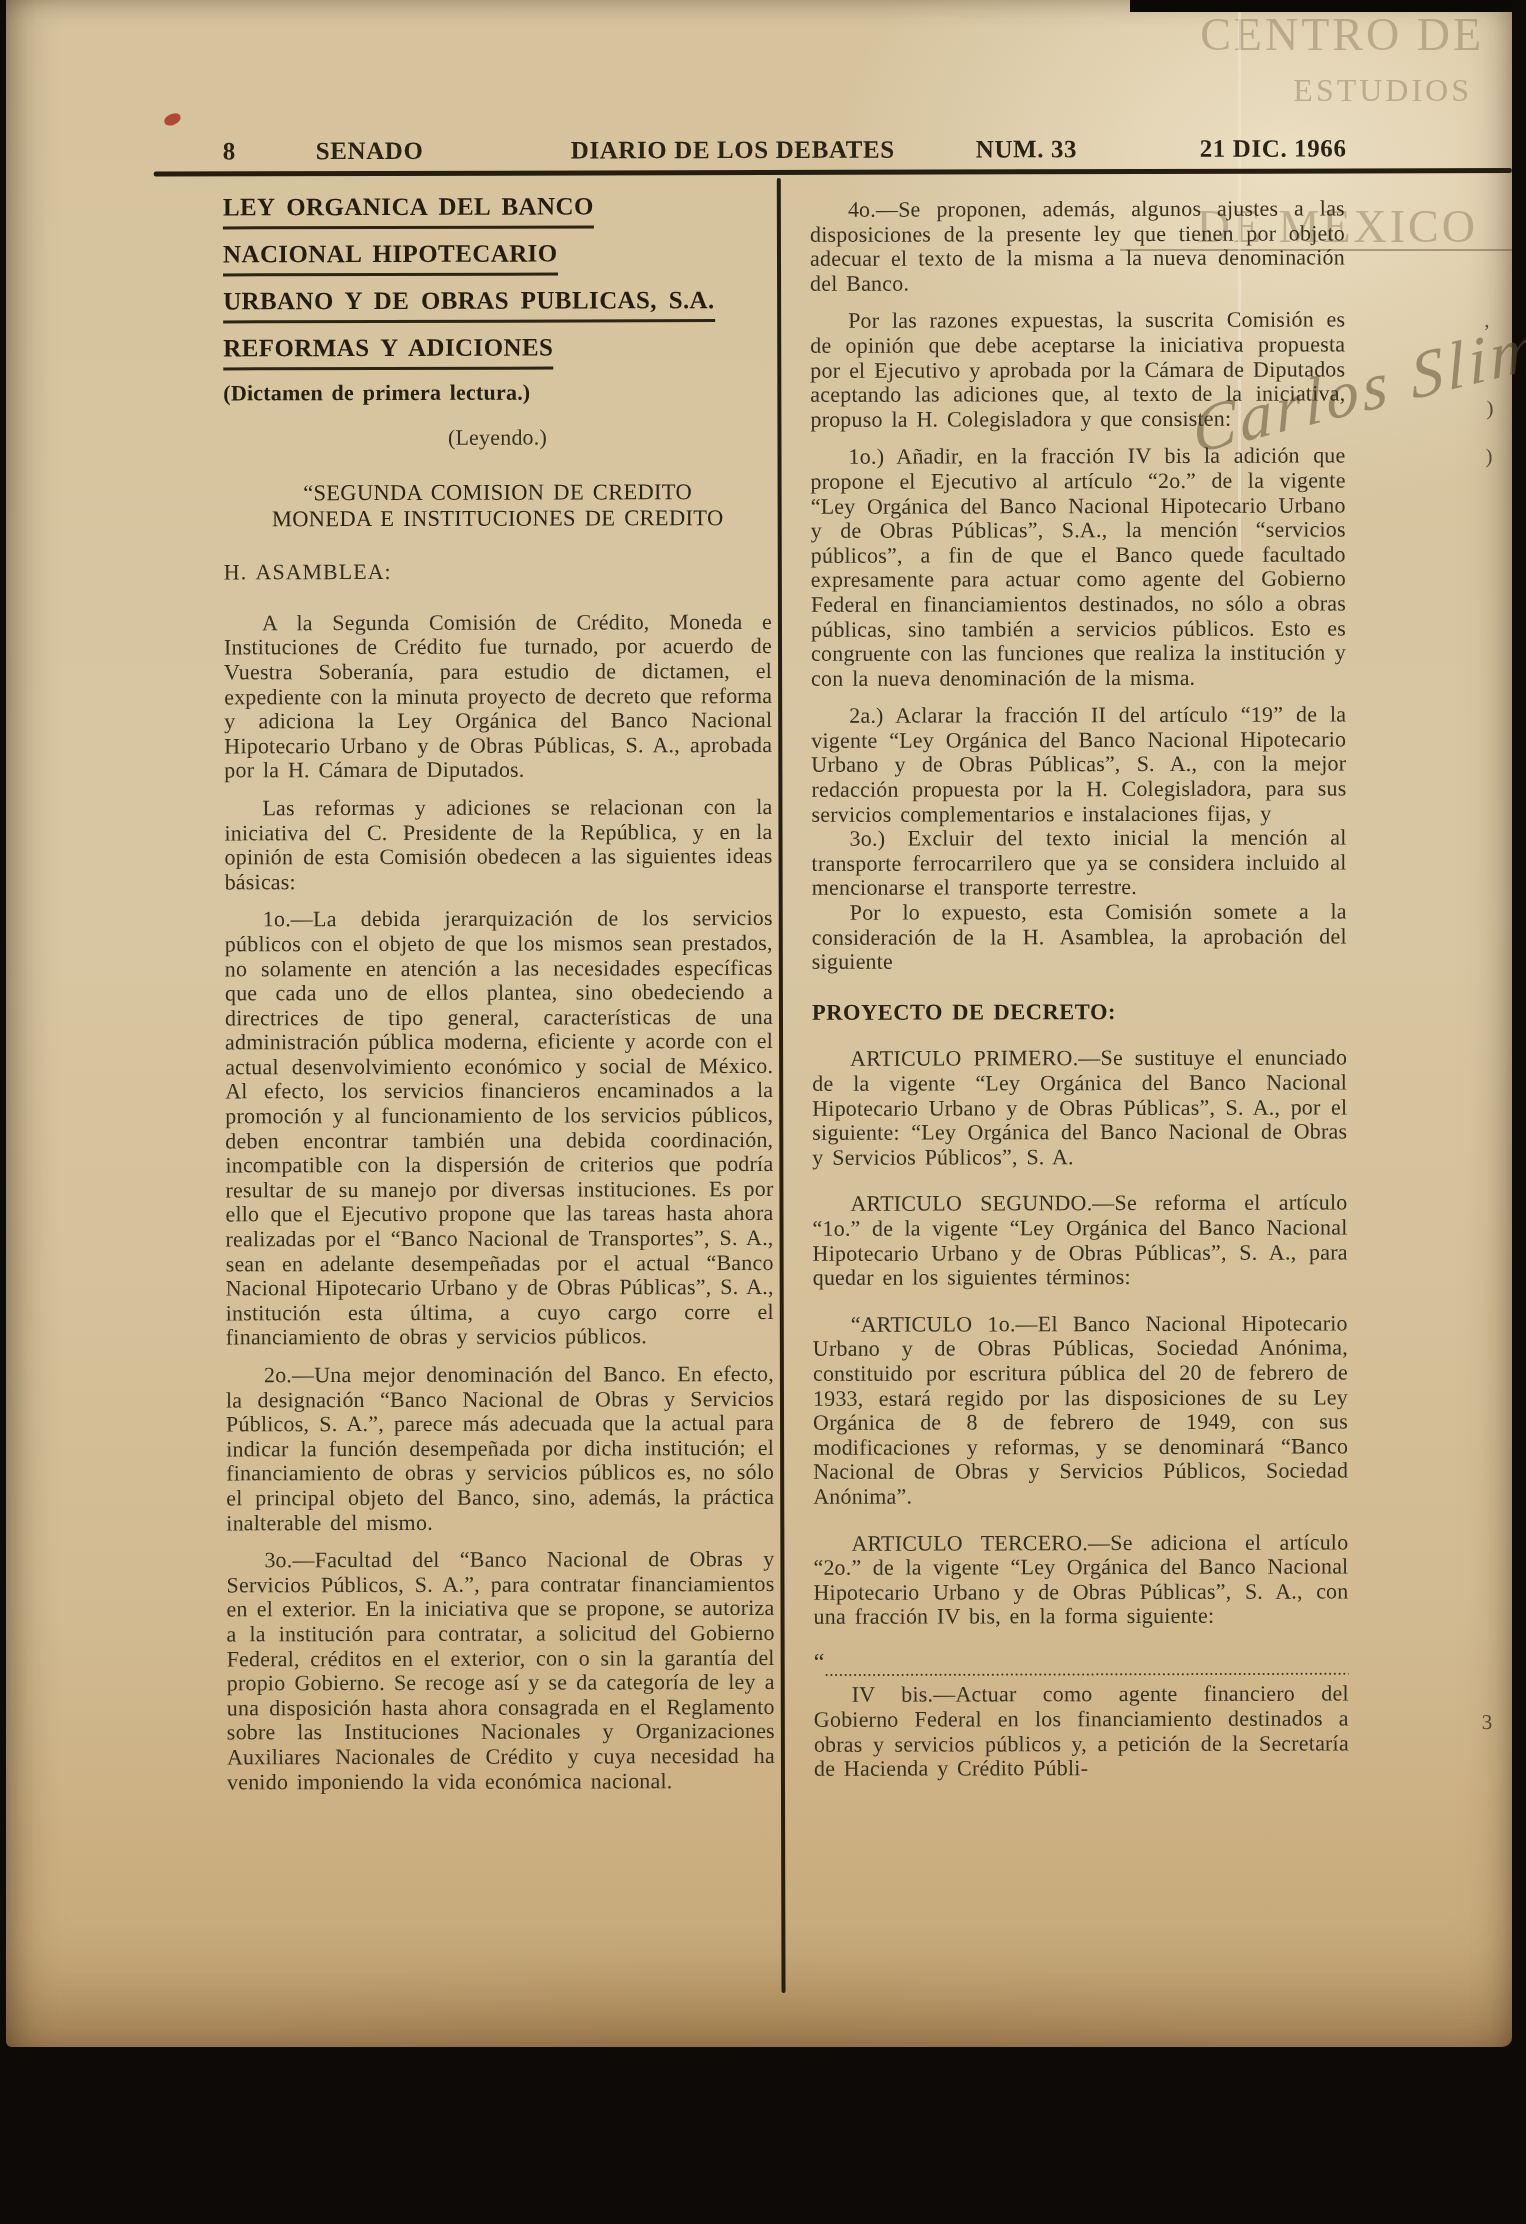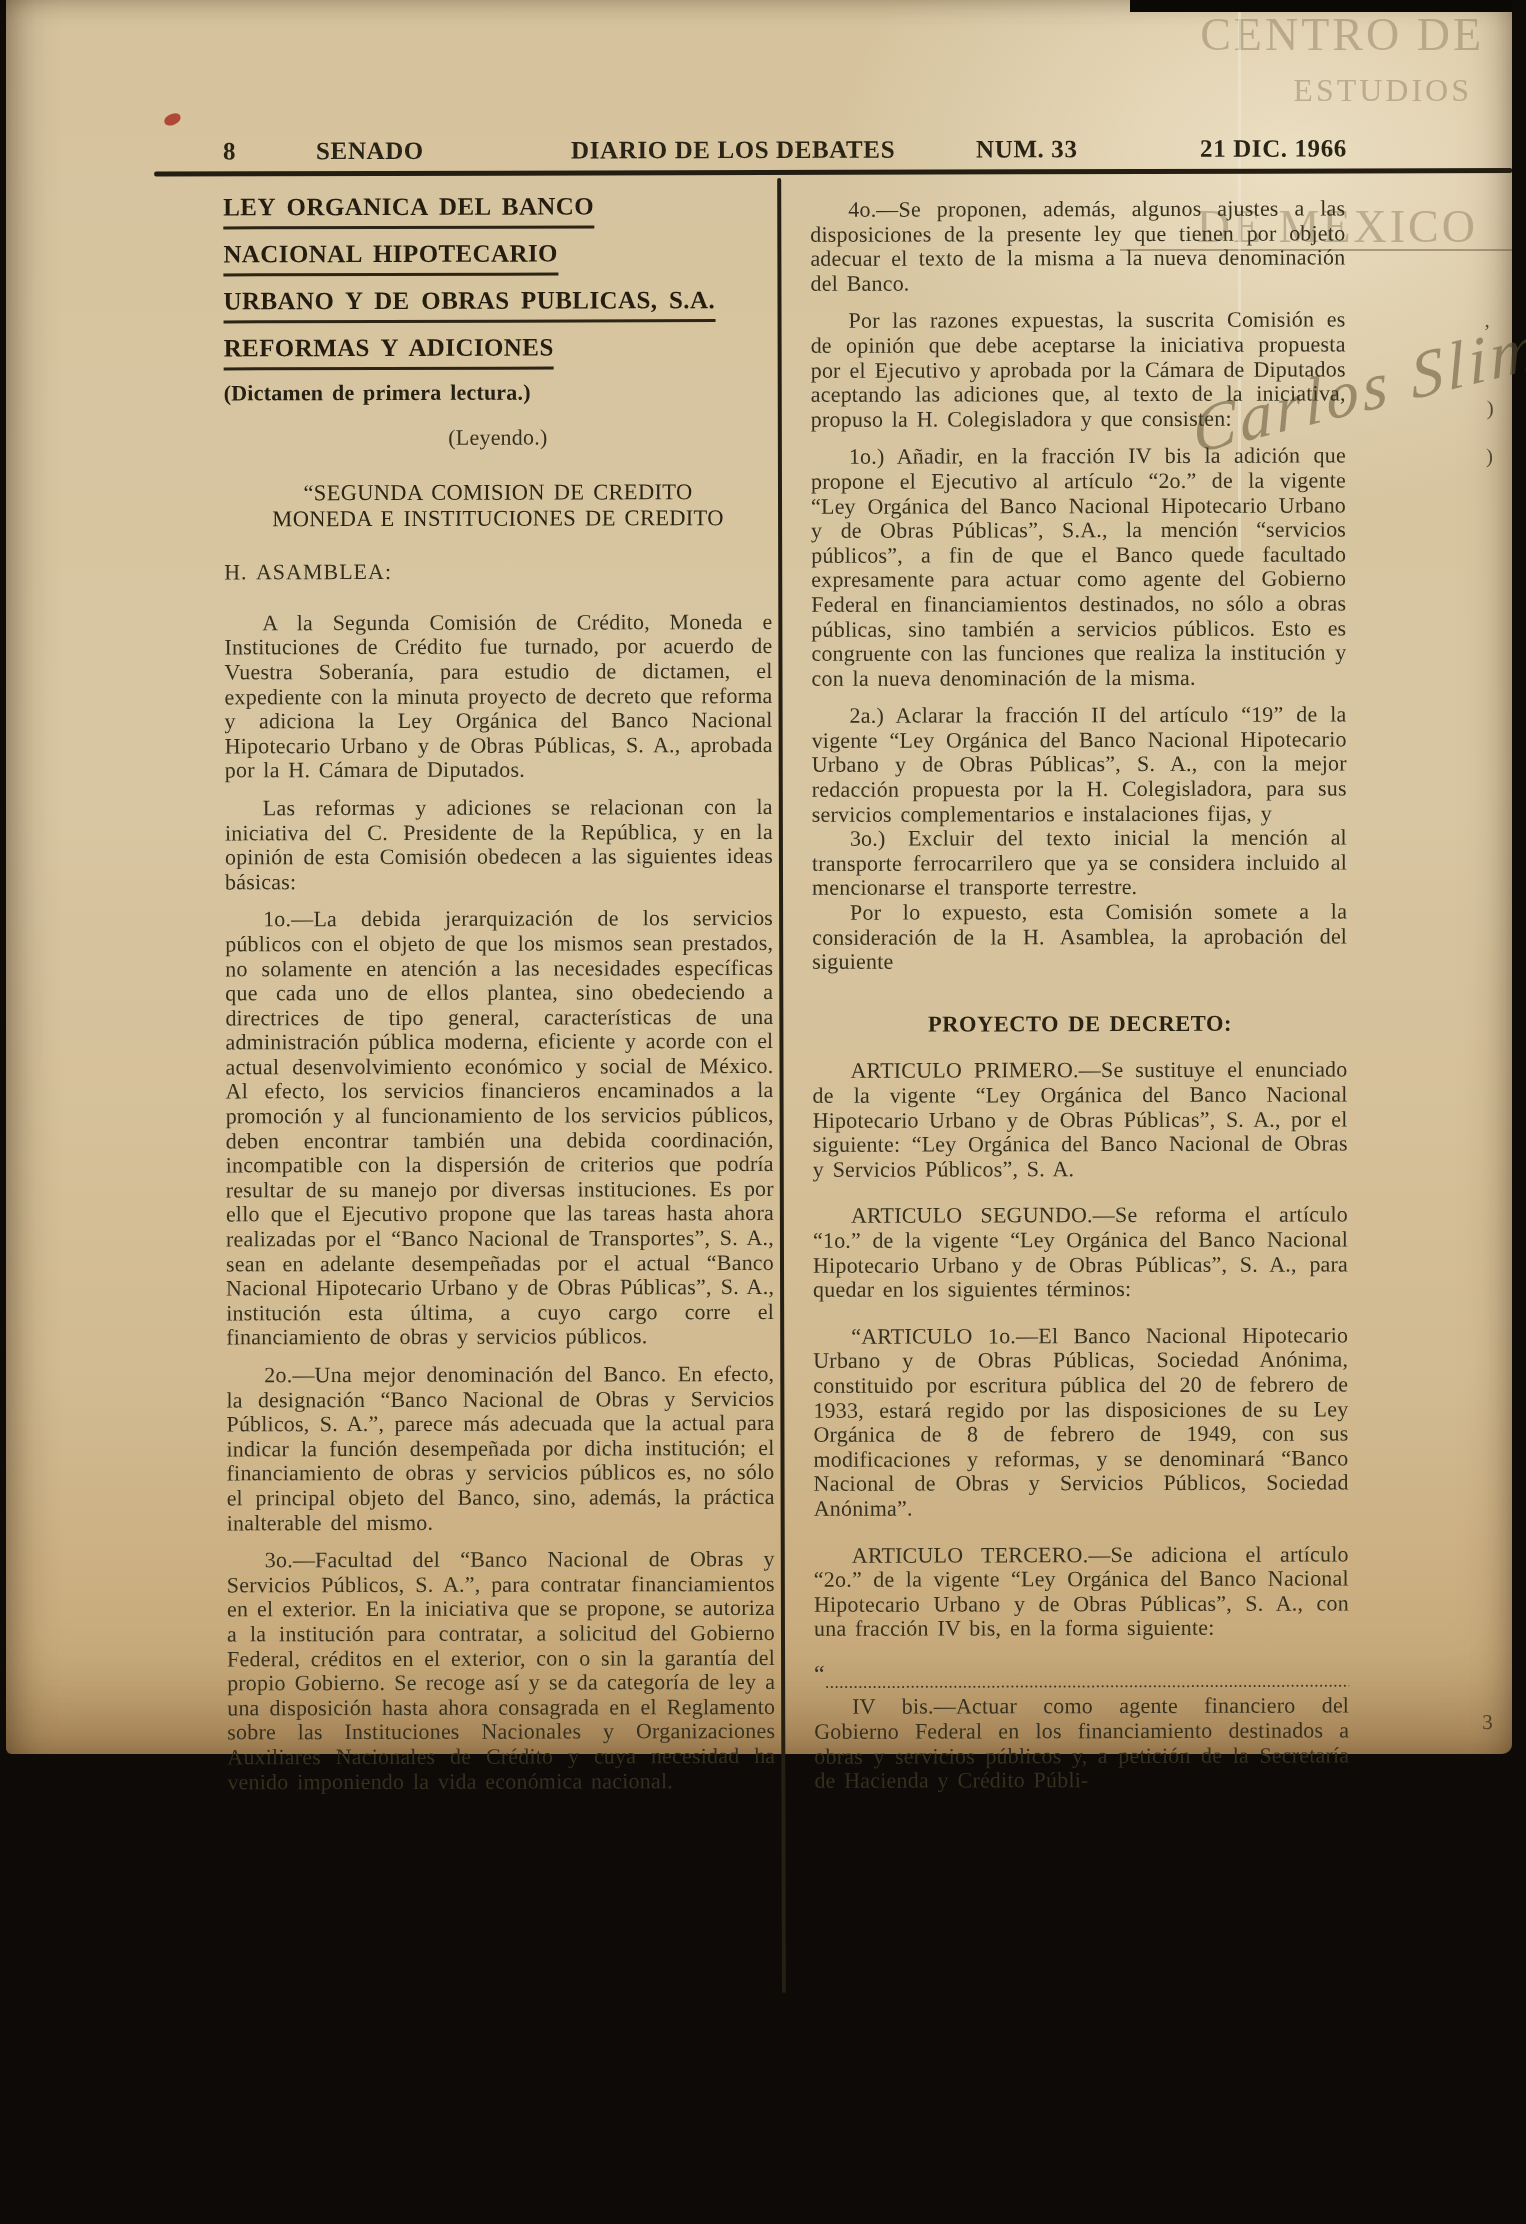--- a/index.html
+++ b/index.html
@@ -1,17 +1,17 @@
 <!DOCTYPE html>
 <html><head>
 <meta charset="utf-8">
 <style>
   html,body{margin:0;padding:0;background:#0d0a07;width:1526px;height:2224px;overflow:hidden;}
   .scan{position:relative;width:1526px;height:2224px;font-family:"Liberation Serif","DejaVu Serif",serif;color:#35301f;}
-  .page{position:absolute;left:6px;top:0;width:1506px;height:1754px;
+  .page{position:absolute;left:6px;top:0;width:1506px;height:2047px;
     background:
       radial-gradient(ellipse 620px 480px at 1280px 160px, rgba(242,232,206,0.75), rgba(242,232,206,0) 72%),
       radial-gradient(ellipse 900px 300px at 720px 2150px, rgba(150,100,45,0.22), rgba(150,100,45,0) 70%),
       linear-gradient(180deg,#d6c39e 0%,#d8c6a2 45%,#d2bb92 78%,#c8ab7c 94%,#bfa071 100%);
     box-shadow: inset 28px 0 42px -26px rgba(40,25,10,0.55),
                 inset -24px 0 36px -26px rgba(40,25,10,0.5),
                 inset 0 -70px 90px -45px rgba(95,58,20,0.45),
                 inset 0 22px 30px -24px rgba(60,40,15,0.30);
     border-radius:0 0 10px 6px;}
   .tilt{position:absolute;left:0;top:0;width:100%;height:100%;transform:rotate(-0.15deg);}
@@ -31,21 +31,21 @@
     border-bottom:3px solid #2c2414;padding-bottom:5px;line-height:28px;}
   .subtitle{font-weight:bold;font-size:22px;margin-top:10px;text-align:left;color:#262013;}
   .leyendo{text-align:center;margin-top:20px;font-size:22px;}
   .comm-head{text-align:center;margin-top:30px;font-size:22.5px;line-height:26px;letter-spacing:0.3px;color:#2b2515;}
   .salut{margin-top:28px;text-align:left;font-size:22px;letter-spacing:1px;}
 
   .para{text-indent:38px;margin:0;padding:0;margin-top:13px;}
   .para.first{margin-top:26px;}
   .para.nogap{margin-top:0;}
   .para.art{margin-top:22px;}
-  .decree{font-weight:bold;text-align:center;font-size:22.5px;letter-spacing:0.5px;margin-top:38px;color:#2a2313;}
+  .decree{font-weight:bold;font-size:22.5px;letter-spacing:0.5px;margin-top:26px;color:#2a2313;}
   .dotsrow{margin-top:20px;white-space:nowrap;overflow:hidden;}
   .dotsrow .q{font-size:24px;vertical-align:6px;}
   .dotsrow .dots{font-size:17px;letter-spacing:0.5px;color:#3c3522;}
 
   
   .wm{position:absolute;color:rgba(128,112,80,0.42);font-family:"Liberation Serif","DejaVu Serif",serif;white-space:nowrap;}
   .wm-1{top:8px;right:28px;font-size:46px;letter-spacing:3px;}
   .wm-2{top:72px;right:40px;font-size:32px;letter-spacing:3px;}
   .wm-3{top:136px;right:16px;font-size:46px;letter-spacing:3px;}
   .wm-4{top:200px;right:34px;font-size:46px;letter-spacing:3px;}

